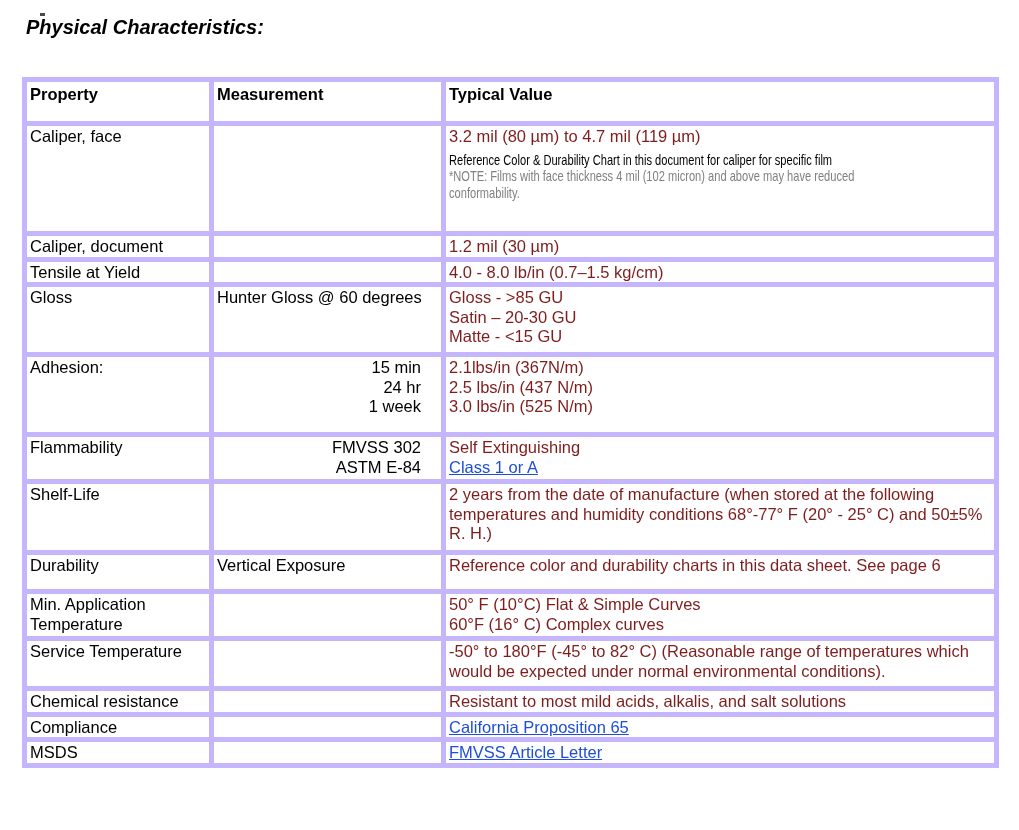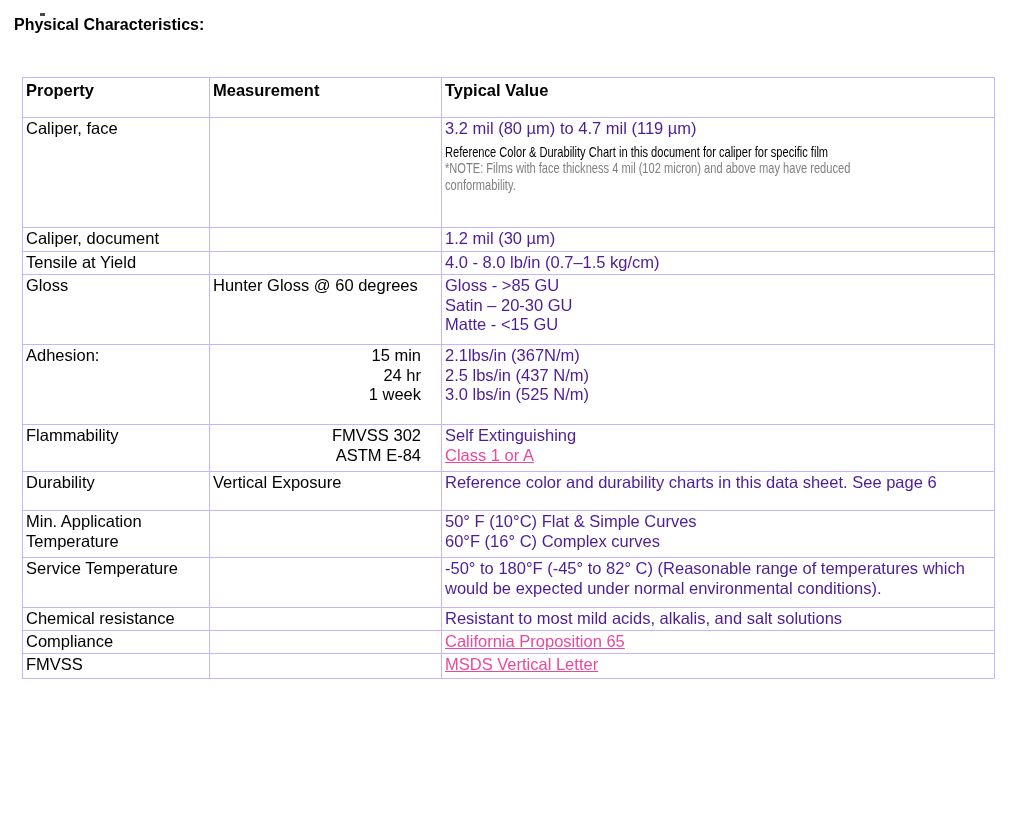--- a/index.html
+++ b/index.html
@@ -10,73 +10,74 @@
   body {
     width: 1019px;
     height: 830px;
     position: relative;
     font-family: "Liberation Sans", sans-serif;
     color: #000000;
     overflow: hidden;
   }
   .page-title {
     position: absolute;
-    left: 14px;
+    left: 26px;
     top: 16px;
-    font-size: 16px;
+    font-size: 20px;
     font-weight: bold;
     letter-spacing: 0;
     white-space: nowrap;
+    font-style: italic;
   }
   .stray-mark {
     position: absolute;
     left: 40px;
     top: 13px;
     width: 5px;
     height: 3px;
     background: #4a4a4a;
   }
   table.spec-table {
     position: absolute;
     left: 22px;
     top: 77px;
     width: 972px;
     border-collapse: collapse;
     table-layout: fixed;
   }
   .spec-table th, .spec-table td {
-    border: 1px solid #c4b5fd;
+    border: 5px solid #c4b5fd;
     vertical-align: top;
     padding: 1px 3px 0 3px;
     font-size: 16.5px;
     line-height: 19.5px;
     overflow: hidden;
   }
   .spec-table th {
     text-align: left;
     font-weight: bold;
     height: 36px;
     padding-top: 3px;
   }
   td.meas { white-space: pre-line; }
   td.meas.right { text-align: right; padding-right: 20px; }
   .seg { white-space: pre-line; }
-  .seg-normal { color: #4c1d95; }
+  .seg-normal { color: #7f1d1d; }
   .seg-narrow, .seg-narrow-gray {
     font-size: 15px;
     line-height: 16.5px;
     width: 136%;
     transform: scaleX(0.74);
     transform-origin: 0 0;
   }
   .seg-narrow { margin-top: 5px; color: #000000; }
   .seg-narrow-gray { color: #808080; }
   a.seg-link, .seg-link {
     display: block;
-    color: #ec4899;
+    color: #1d4ed8;
     text-decoration: underline;
     cursor: pointer;
   }
 </style>
 </head>
 <body>
 
 <div class="stray-mark"></div>
 
 <div class="page-title">Physical Characteristics:</div>
@@ -141,20 +142,29 @@
       </tr>
       <tr style="height: 47px;">
         <td>Flammability</td>
         <td class="meas right">FMVSS 302
 ASTM E-84</td>
         <td>
           <div class="seg seg-normal">Self Extinguishing</div>
           <a class="seg seg-link">Class 1 or A</a>
         </td>
       </tr>
+      <tr style="height: 71px;">
+        <td>Shelf-Life</td>
+        <td class="meas"></td>
+        <td>
+          <div class="seg seg-normal">2 years from the date of manufacture (when stored at the following
+temperatures and humidity conditions 68°-77° F (20° - 25° C) and 50±5%
+R. H.)</div>
+        </td>
+      </tr>
       <tr style="height: 39px;">
         <td>Durability</td>
         <td class="meas">Vertical Exposure</td>
         <td>
           <div class="seg seg-normal">Reference color and durability charts in this data sheet.  See page 6</div>
         </td>
       </tr>
       <tr style="height: 47px;">
         <td>Min. Application Temperature</td>
         <td class="meas"></td>
@@ -179,20 +189,20 @@
         </td>
       </tr>
       <tr style="height: 23px;">
         <td>Compliance</td>
         <td class="meas"></td>
         <td>
           <a class="seg seg-link">California Proposition 65</a>
         </td>
       </tr>
       <tr style="height: 25px;">
-        <td>FMVSS</td>
-        <td class="meas"></td>
-        <td>
-          <a class="seg seg-link">MSDS Vertical Letter</a>
+        <td>MSDS</td>
+        <td class="meas"></td>
+        <td>
+          <a class="seg seg-link">FMVSS Article Letter</a>
         </td>
       </tr>
     </tbody>
 </table>
 
 </body></html>

